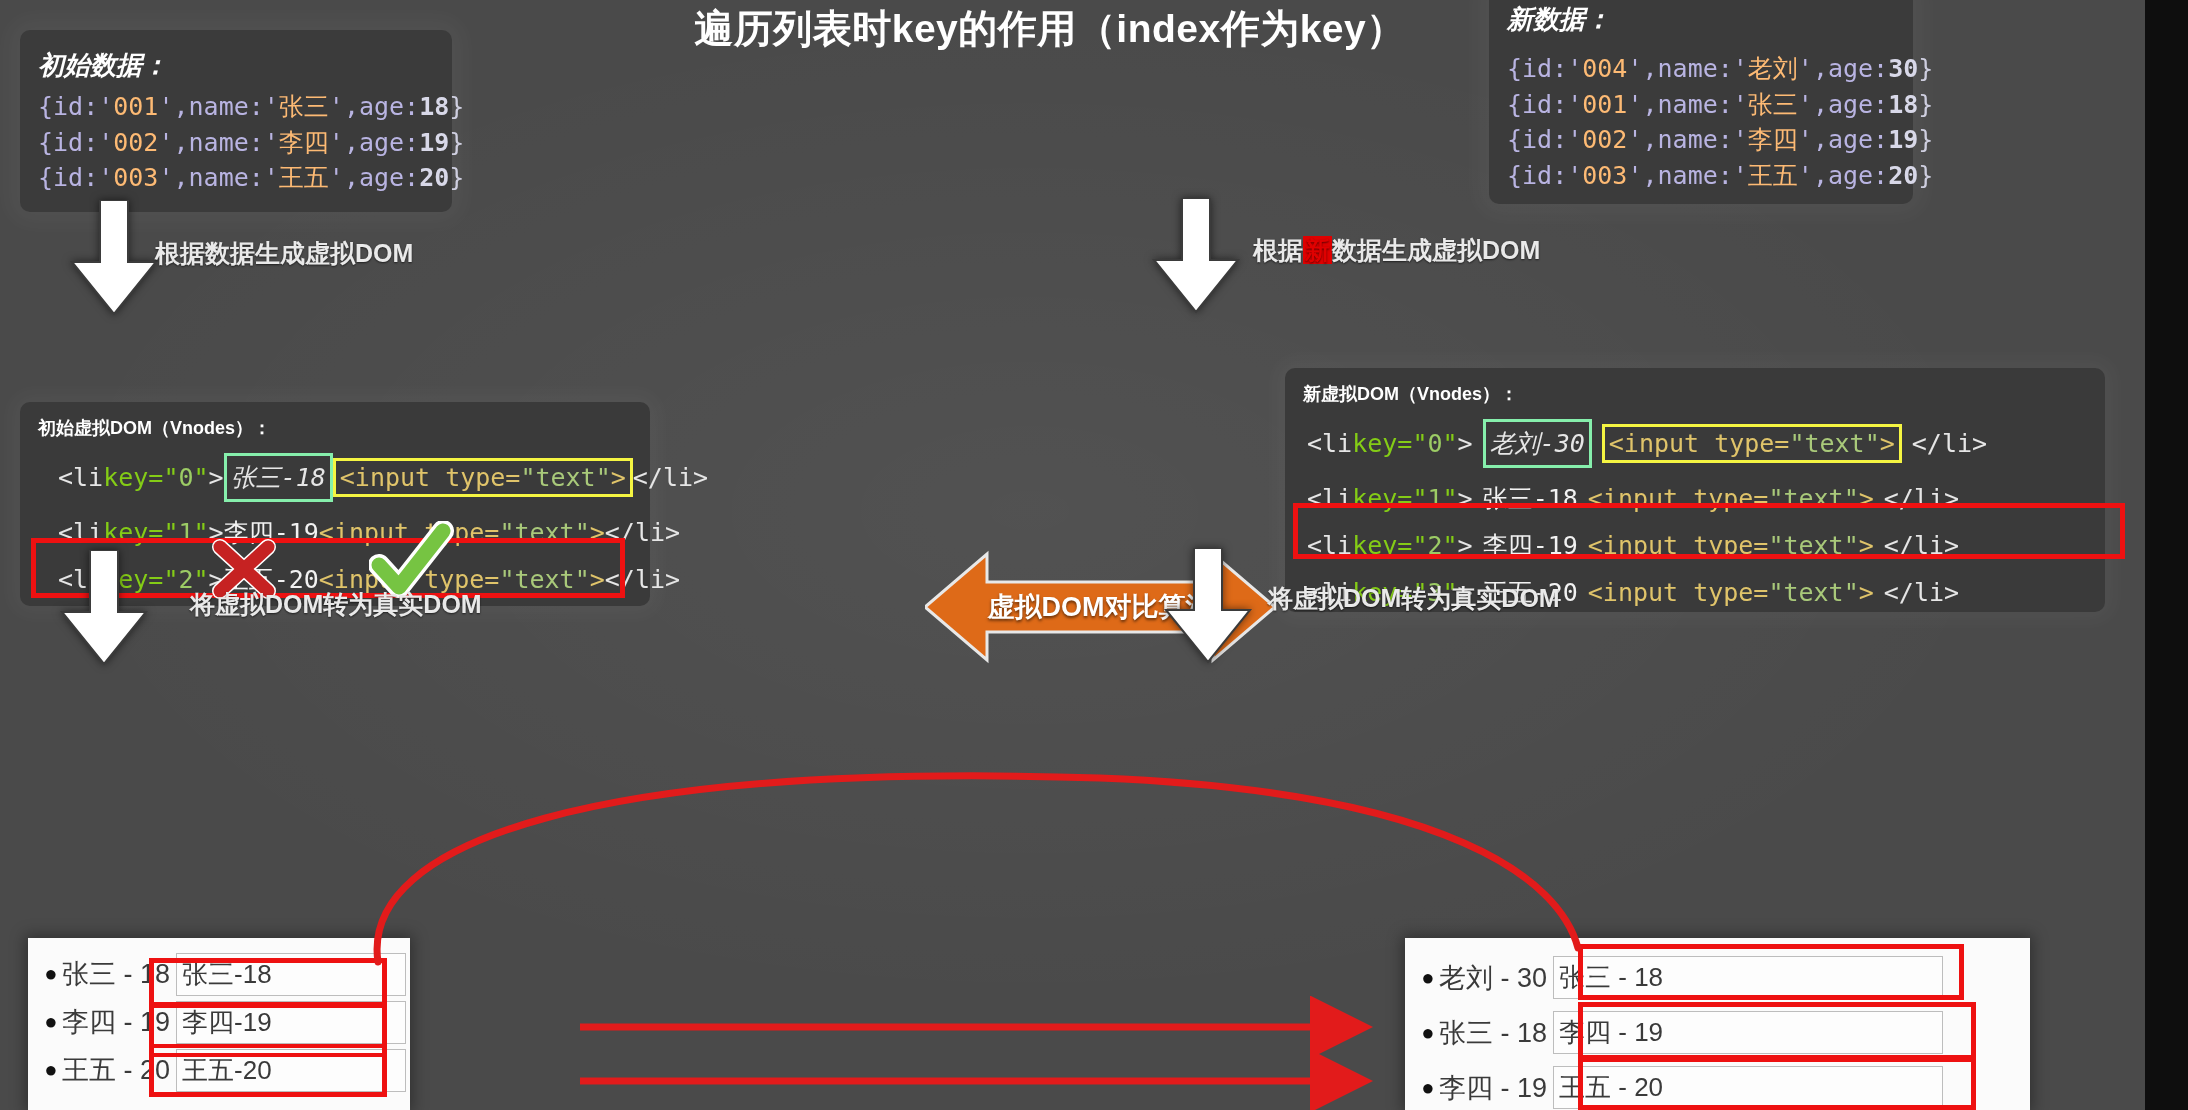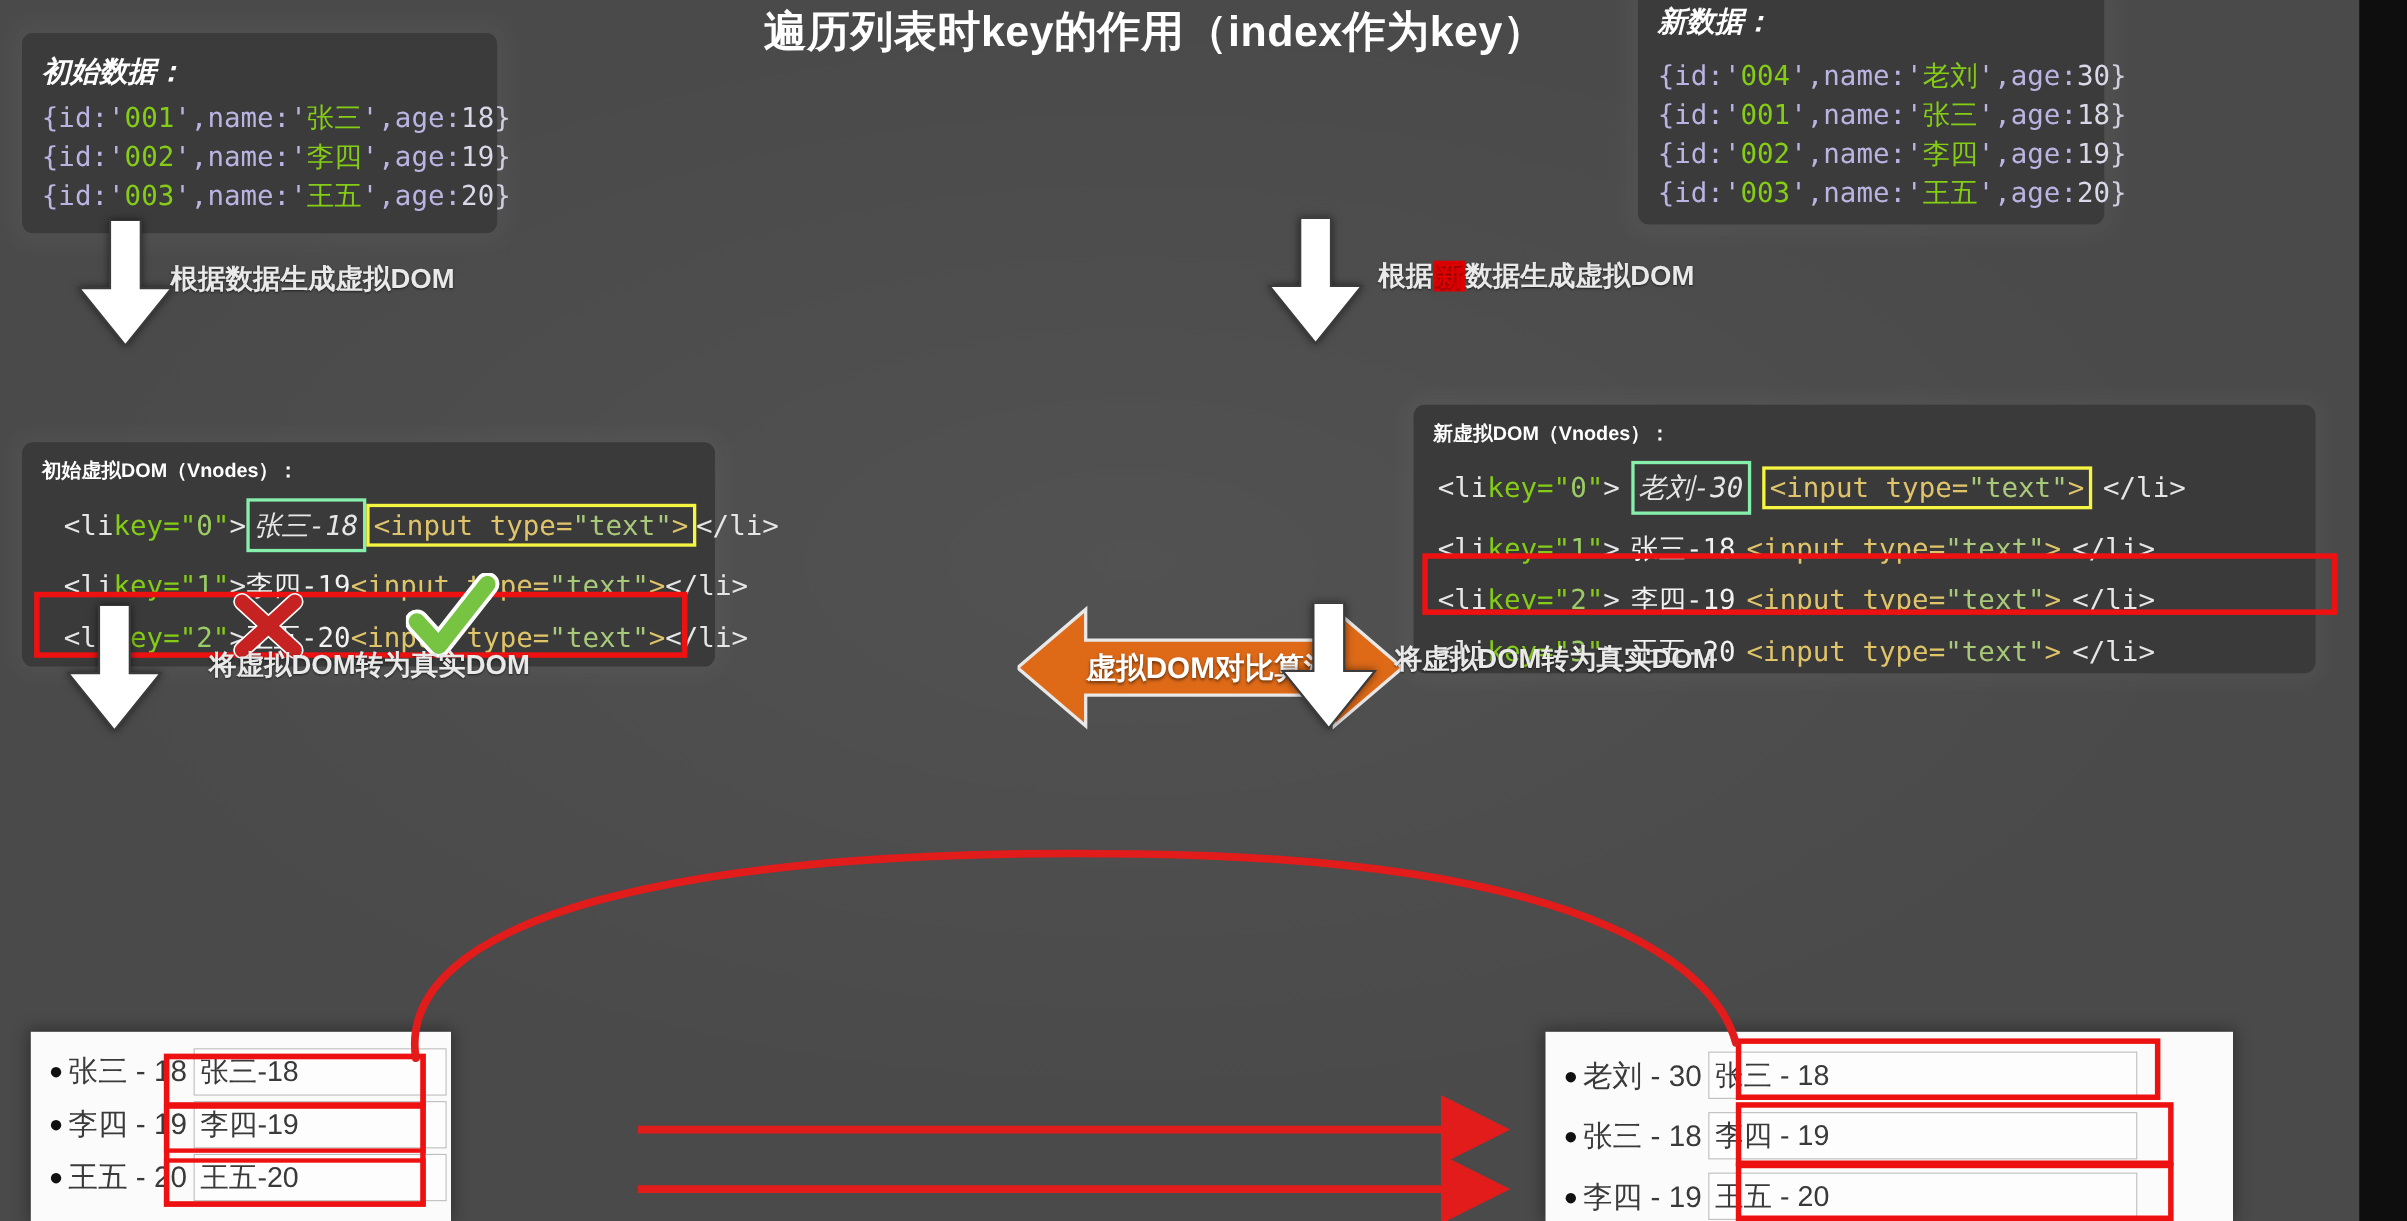--- a/index.html
+++ b/index.html
@@ -71,22 +71,22 @@
     font-style: italic;
   }
   .code-line {
     font-size: 25px;
     line-height: 1.42;
     white-space: nowrap;
     color: #d8d8e8;
   }
   .tok-punc   { color: #cfcfe0; }
   .tok-key    { color: #b9b4e2; }
-  .tok-str    { color: #84cc16; }
-  .tok-num    { color: #d8d8e8; }
+  .tok-str    { color: #fdba74; }
+  .tok-num    { color: #d8d8e8; font-weight: bold; }
 
   #box-init-data {
     left: 20px; top: 30px;
     width: 398px; height: 152px;
     padding: 18px 16px 12px 18px;
   }
   #box-new-data {
     left: 1489px; top: -14px;
     width: 390px; height: 190px;
     padding: 16px 16px 12px 18px;

